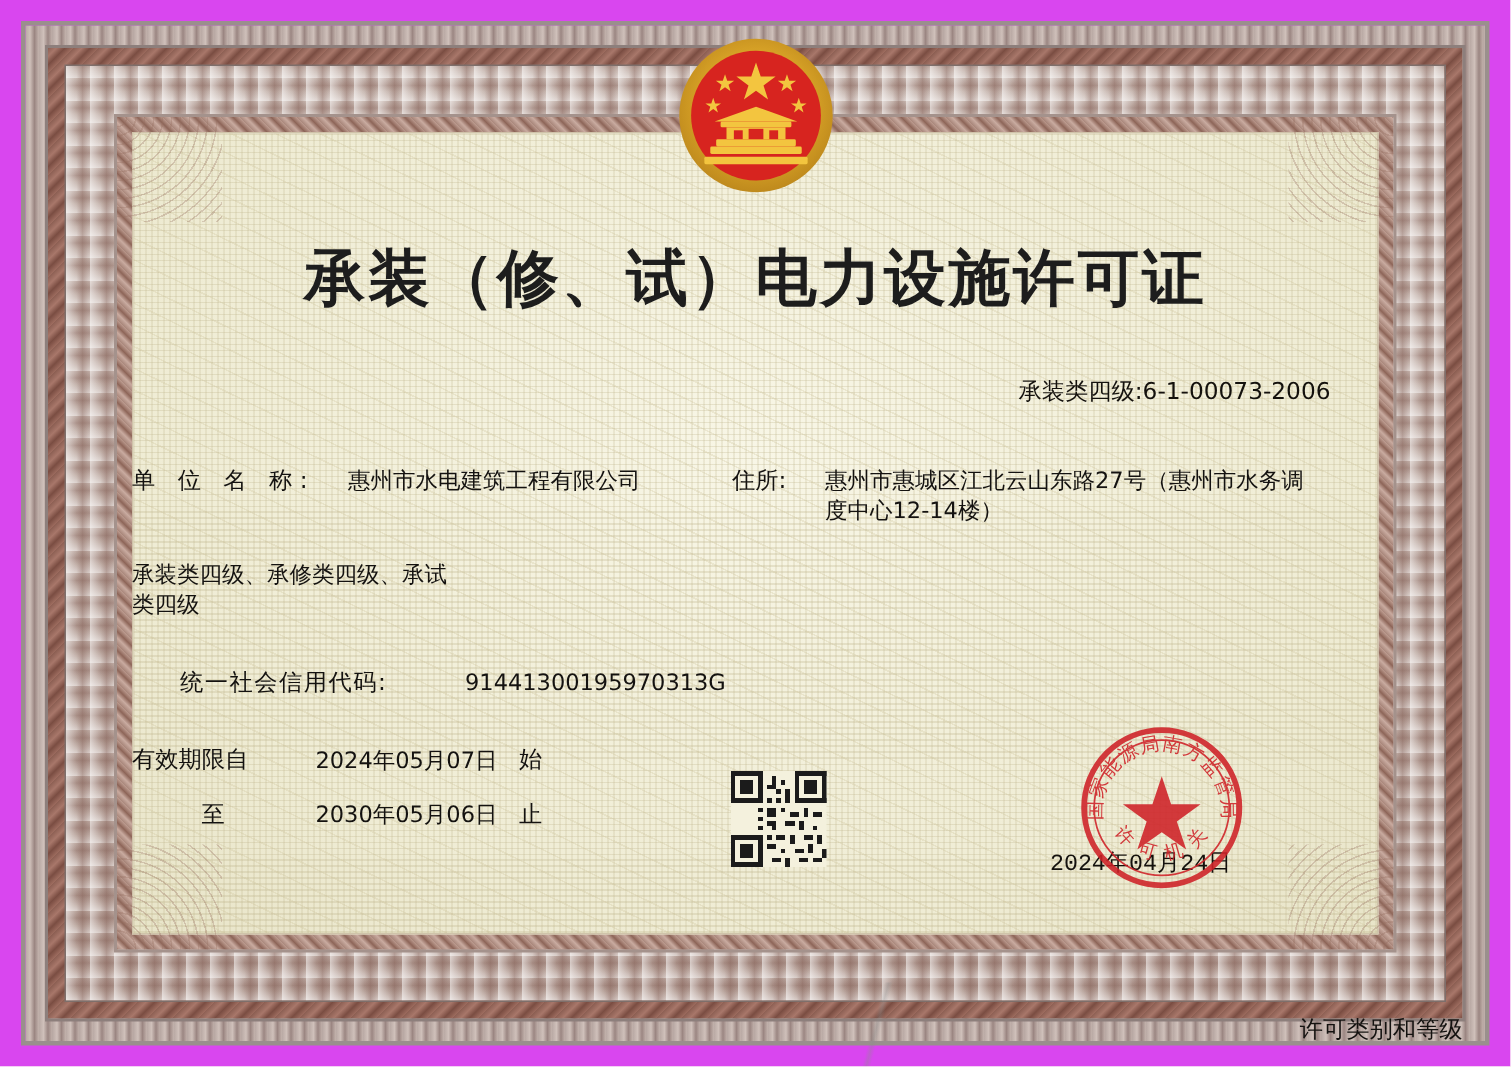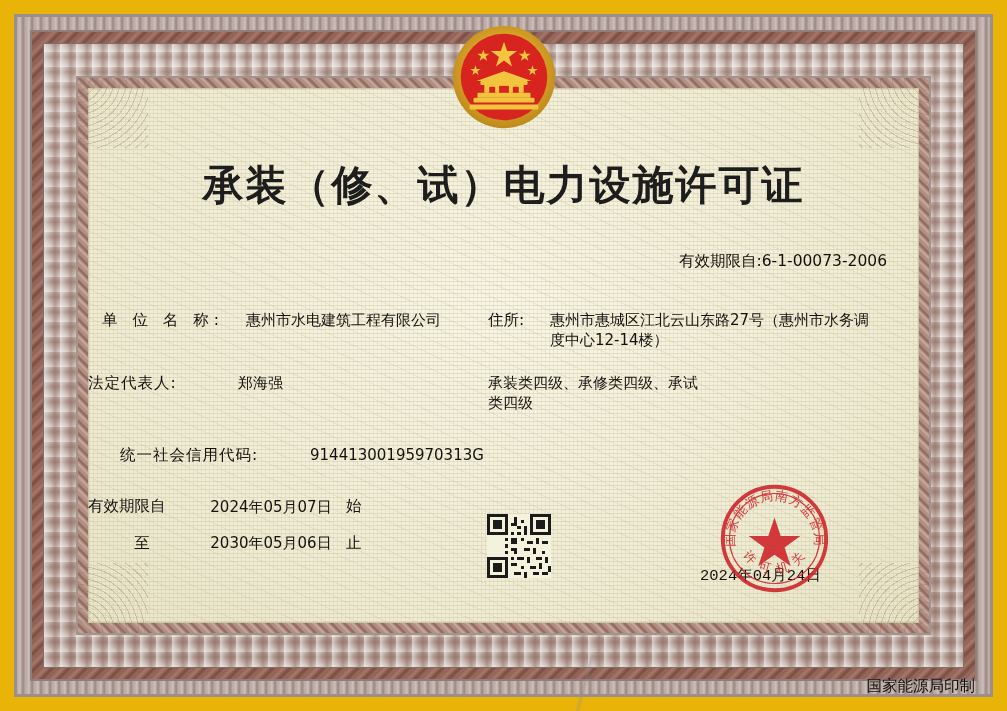--- a/index.html
+++ b/index.html
@@ -11,21 +11,21 @@
     width: 1007px;
     height: 711px;
     font-family: "Liberation Sans", sans-serif;
     overflow: hidden;
   }
 
   #certificate {
     position: relative;
     width: 1007px;
     height: 711px;
-    background: #eab308;
+    background: #d946ef;
     overflow: hidden;
   }
 
   
   .band-outer {
     position: absolute;
     left: 14px; top: 14px;
     width: 979px; height: 683px;
     box-sizing: border-box;
     border: 3px solid #9a8f8d;
@@ -181,21 +181,21 @@
   }
   .val {
     font-family: "DejaVu Sans", "Liberation Sans", sans-serif;
     font-size: 15px;
     line-height: 1.35;
     word-break: break-all;
   }
   .lbl-sp-unit  { letter-spacing: 5px; }
   .lbl-wide     { letter-spacing: 1px; }
 
-  .row-company .col-left .lbl { width: 144px; padding-left: 14px; }
+  .row-company .col-left .lbl { width: 144px; }
   .row-company .col-left .val { width: 200px; }
   .row-company .col-right .lbl { width: 62px; }
   .row-company .col-right .val { width: 330px; }
 
   .row-legal { margin-top: 22px; }
   .row-legal .col-left .lbl { width: 150px; }
   .row-legal .col-right .lbl { width: 190px; text-align: right; padding-right: 4px; }
   .row-legal .col-right .val { width: 220px; }
 
   .row-credit { margin-top: 32px; padding-left: 32px; }
@@ -315,41 +315,37 @@
     <g fill="#d7241f">
       <rect x="55" y="67" width="10" height="7"></rect>
       <rect x="45" y="68" width="6" height="6"></rect>
       <rect x="69" y="68" width="6" height="6"></rect>
     </g>
   </svg>
 
   <div class="title">承装（修、试）电力设施许可证</div>
 
   <div class="cert-no">
-    <span>有效期限自:</span><span>6-1-00073-2006</span>
+    <span>承装类四级:</span><span>6-1-00073-2006</span>
   </div>
 
   <div class="fields">
 
     <div class="row row-company">
       <div class="col-left">
         <span class="lbl lbl-sp-unit">单 位 名 称:</span>
         <span class="val">惠州市水电建筑工程有限公司</span>
       </div>
       <div class="col-right">
         <span class="lbl">住所:</span>
         <span class="val">惠州市惠城区江北云山东路27号（惠州市水务调度中心12-14楼）</span>
       </div>
     </div>
 
     <div class="row row-legal">
-      <div class="col-left">
-        <span class="lbl lbl-wide">法定代表人:</span>
-        <span class="val">郑海强</span>
-      </div>
       <div class="col-right">
         <span class="val">承装类四级、承修类四级、承试类四级</span>
       </div>
     </div>
 
     <div class="row row-credit">
       <span class="lbl lbl-wide">统一社会信用代码:</span>
       <span class="val">91441300195970313G</span>
     </div>
 
@@ -436,16 +432,16 @@
       <textPath href="#sealTop" startOffset="50%" text-anchor="middle">国家能源局南方监管局</textPath>
     </text>
     <path id="sealBottom" d="M 24,70 A 38,38 0 0 0 96,70" fill="none"></path>
     <text font-size="13" fill="#cf2127" font-family="DejaVu Sans, sans-serif" letter-spacing="2">
       <textPath href="#sealBottom" startOffset="50%" text-anchor="middle">许 可 机 关</textPath>
     </text>
   </svg>
 
   <div class="issue-date">2024年04月24日</div>
 
-  <div class="footer-note">国家能源局印制</div>
+  <div class="footer-note">许可类别和等级</div>
 
   <div class="crease"></div>
 </div>
 
 </body></html>

